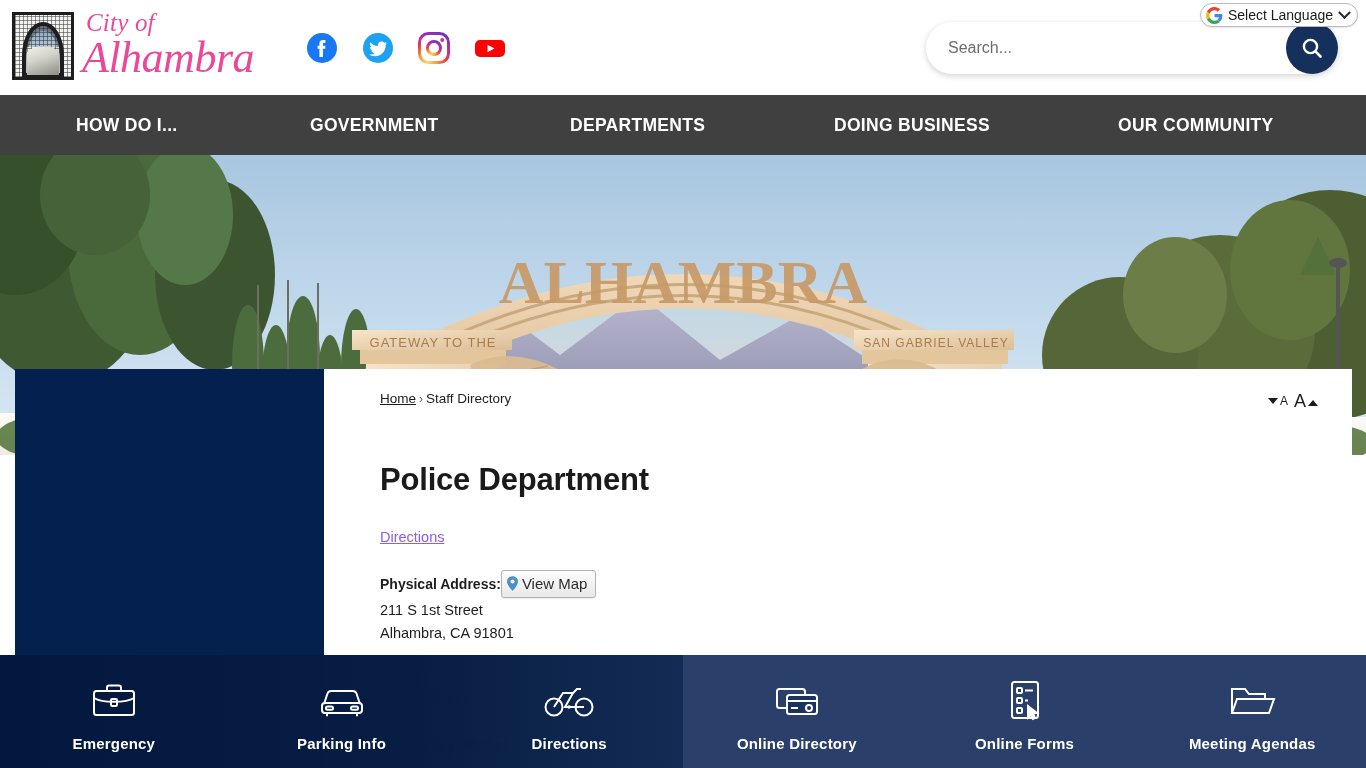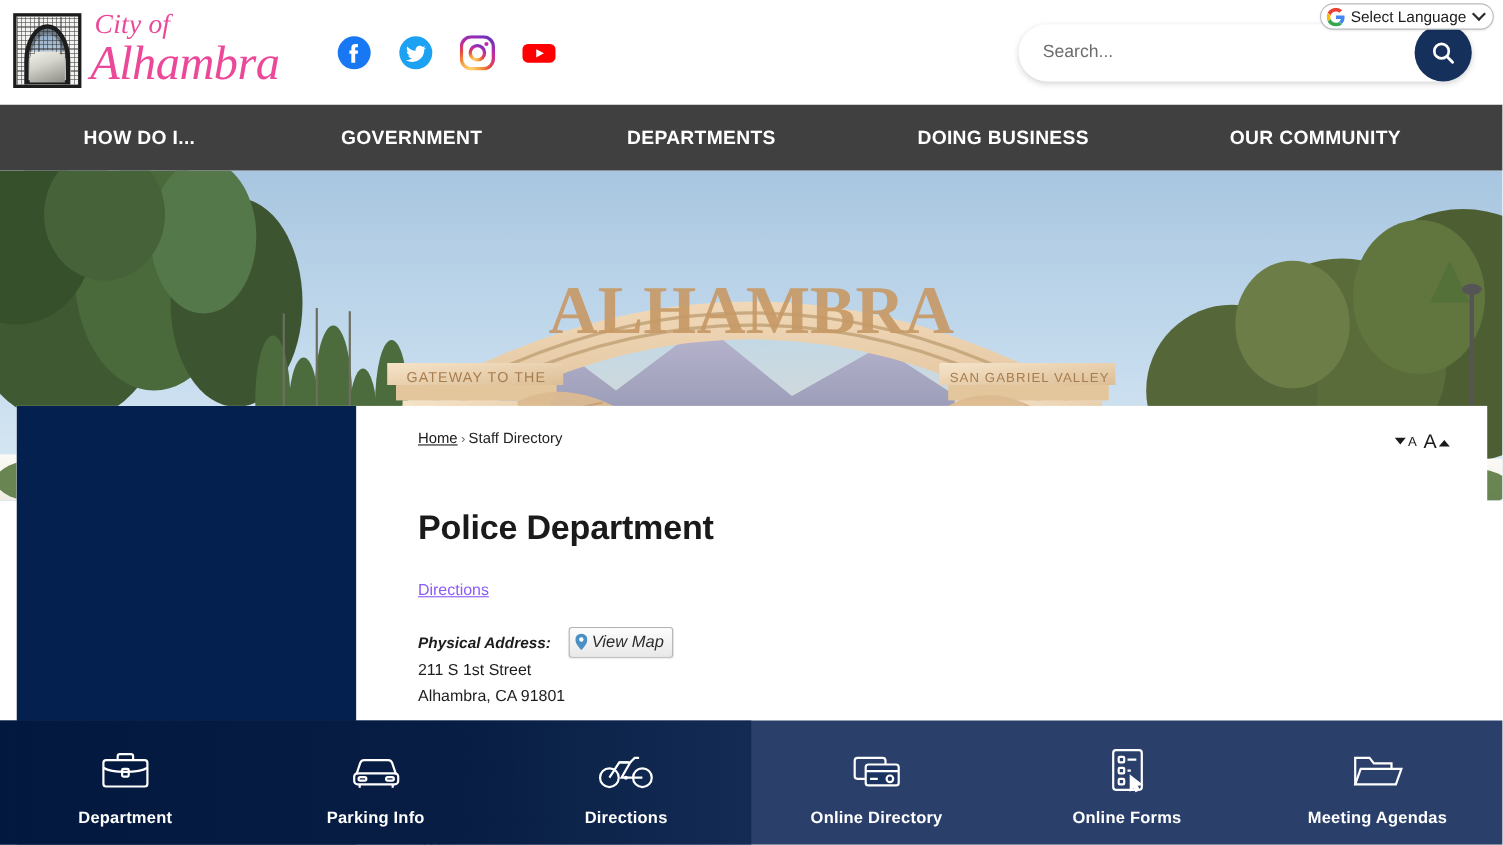--- a/index.html
+++ b/index.html
@@ -196,21 +196,21 @@
 
   .page-title {
     font-size: 31px; font-weight: bold; color: #1a1a1a;
     margin-top: 52px; letter-spacing: -.2px;
   }
   .directions-link {
     display: inline-block; margin-top: 31px;
     font-size: 14.5px; color: #8b5cf6; text-decoration: underline; cursor: pointer;
   }
   .addr-block { margin-top: 24px; font-size: 14.5px; color: #1d1d1d; line-height: 1.45; }
-  .addr-label-row { display: flex; align-items: center; gap: 16px; font-style: italic; }
+  .addr-label-row { display: flex; align-items: center; gap: 0; }
   .addr-label { font-weight: bold; font-size: 14px; }
   .viewmap-btn {
     display: inline-flex; align-items: center; gap: 4px;
     background: linear-gradient(#fdfdfd,#e8e8e8);
     border: 1px solid #b3b3b3;
     border-radius: 3px;
     padding: 2px 8px 2px 5px;
     font-size: 15px; color: #2c2c2c;
     cursor: pointer;
     box-shadow: 0 1px 1px rgba(0,0,0,.08);
@@ -553,21 +553,21 @@
 
     <div class="ql">
       <span class="ql-icon">
         <svg width="46" height="40" viewBox="0 0 46 40" fill="none" stroke="#ffffff" stroke-width="2">
           <rect x="3" y="10" width="40" height="24" rx="2.5"></rect>
           <path d="M16 10V6.5a2 2 0 0 1 2-2h10a2 2 0 0 1 2 2V10"></path>
           <path d="M3 17c8 5 32 5 40 0"></path>
           <rect x="20" y="18" width="6" height="7" rx="1.2"></rect>
         </svg>
       </span>
-      <span class="ql-label">Department</span>
+      <span class="ql-label">Emergency</span>
     </div>
 
     <div class="ql">
       <span class="ql-icon">
         <svg width="50" height="40" viewBox="0 0 50 40" fill="none" stroke="#ffffff" stroke-width="2">
           <path d="M7 23l3.5-10.5A4 4 0 0 1 14.3 10h21.4a4 4 0 0 1 3.8 2.5L43 23"></path>
           <rect x="5" y="22" width="40" height="10" rx="3"></rect>
           <rect x="9" y="25.5" width="7" height="3.2" rx="1.5"></rect>
           <rect x="34" y="25.5" width="7" height="3.2" rx="1.5"></rect>
           <path d="M10 32v3.2M40 32v3.2"></path>

